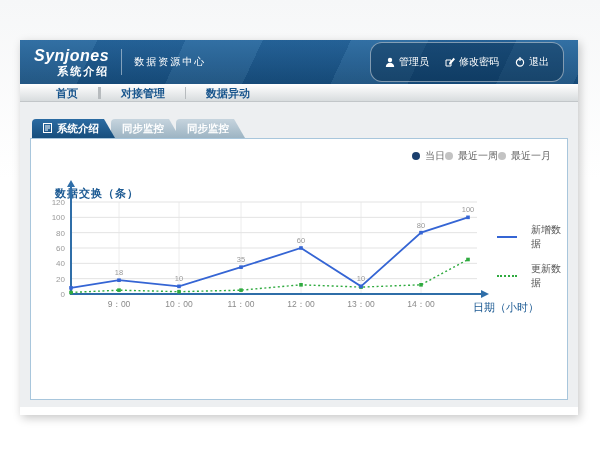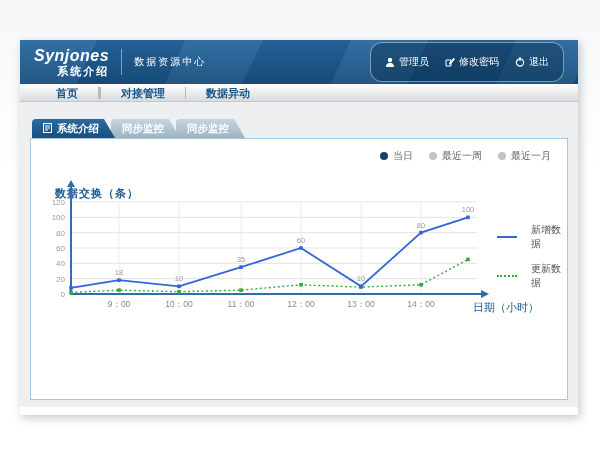--- a/index.html
+++ b/index.html
@@ -37,21 +37,21 @@
   .tab { height: 19px; padding: 0 16px 0 11px; margin-right: -4px; color: #fff; font-size: 10.5px; font-weight: bold;
          display: flex; align-items: center; gap: 5px; cursor: pointer;
          background: linear-gradient(180deg,#c6d4de,#9db4c3);
          clip-path: polygon(0 0, calc(100% - 11px) 0, 100% 100%, 0 100%);
          border-top-left-radius: 4px; }
   .tab.active { background: linear-gradient(180deg,#2b6ba2,#174e7d); z-index: 3; }
   .panel { position: absolute; top: 36px; left: 10px; right: 10px; bottom: 7px; background: #fff;
            border: 1px solid #a8c6dc; }
 
   
-  .radio-group { position: absolute; top: 10px; right: 16px; display: flex; gap: 16px; align-items: flex-end; }
+  .radio-group { position: absolute; top: 10px; right: 16px; display: flex; align-items: flex-end; }
   .radio { display: flex; align-items: center; gap: 5px; font-size: 10px; color: #666; cursor: pointer; }
   .radio-dot { width: 8px; height: 8px; border-radius: 50%; background: #c3c3c3; }
   .radio-dot.selected { background: #1b3f6e; }
 
   
   .ylabel { position: absolute; left: 24px; top: 23px; font-size: 11px; font-weight: bold; color: #1c5a93; letter-spacing: 1px; margin-top: 24px; }
   #chart-svg { position: absolute; left: 0; top: 40px; width: 540px; height: 145px; }
   .xlabel { position: absolute; left: 442px; top: 161px; font-size: 11px; font-weight: normal; color: #1c5a93; }
   .legend { position: absolute; left: 466px; top: 84px; display: flex; flex-direction: column; gap: 11px; }
   .legend-item { display: flex; align-items: center; gap: 14px; font-size: 10px; color: #555; }

